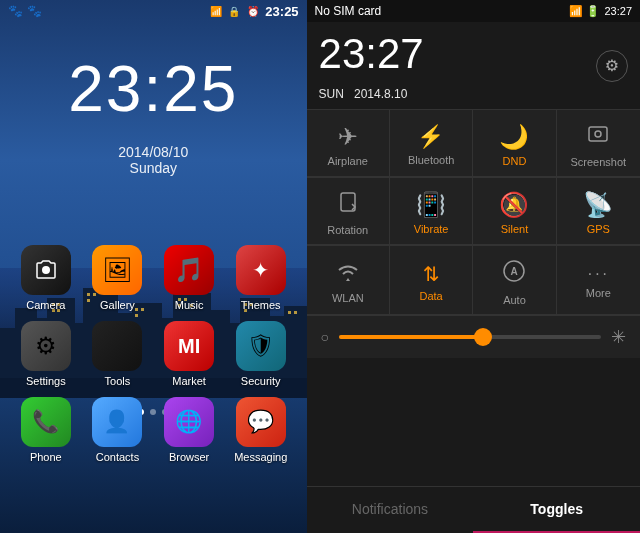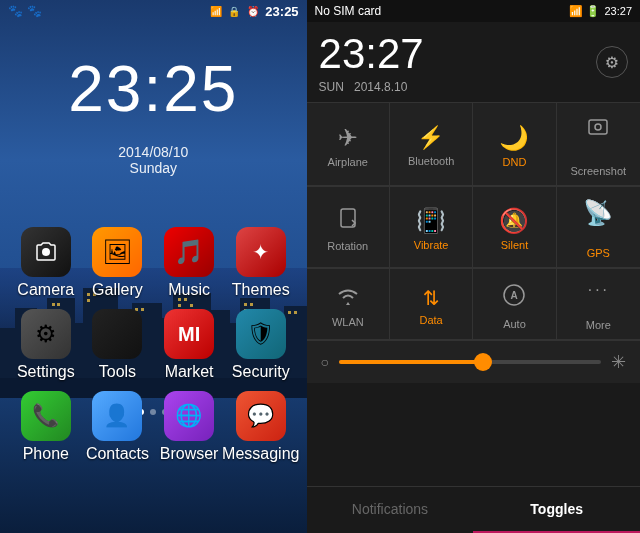--- a/index.html
+++ b/index.html
@@ -53,21 +53,21 @@
       height: 50px;
       border-radius: 12px;
       display: flex;
       align-items: center;
       justify-content: center;
       font-size: 22px;
       margin-bottom: 4px;
     }
     .app-label {
       color: white;
-      font-size: 16px;
+      font-size: 11px;
       text-align: right;
       text-shadow: 0 1px 2px rgba(0,0,0,0.8);
     }
     .icon-camera { background: linear-gradient(135deg, #333, #111); }
     .icon-gallery { background: linear-gradient(135deg, #f90, #f60); }
     .icon-music { background: linear-gradient(135deg, #e00, #900); }
     .icon-themes { background: linear-gradient(135deg, #d44, #a00); }
     .icon-settings { background: linear-gradient(135deg, #555, #333); }
     .icon-market { background: linear-gradient(135deg, #e33, #b00); }
     .icon-tools { background: linear-gradient(135deg, #222, #111); }
@@ -105,21 +105,21 @@
 
     .right-header {
       background: #1a1a1a;
       padding: 8px 12px;
       display: flex;
       justify-content: space-between;
       align-items: center;
     }
     .right-clock { color: white; }
     .right-clock .big-time { font-size: 42px; font-weight: 300; }
-    .right-clock .date-line { font-size: 12px; color: #a3a3a3; margin-top: 2px; }
+    .right-clock .date-line { font-size: 12px; color: #e5e5e5; margin-top: 9px; }
     .gear-icon-btn {
       width: 32px; height: 32px;
       border-radius: 50%;
       border: 1px solid #555;
       display: flex; align-items: center; justify-content: center;
       color: #aaa; font-size: 16px;
     }
 
     
     .toggle-grid {
@@ -131,21 +131,21 @@
     }
     .toggle-item {
       display: flex;
       flex-direction: column;
       align-items: center;
       justify-content: center;
       padding: 12px 4px 8px;
       border-right: 1px solid #333;
       border-bottom: 1px solid #333;
     }
-    .toggle-item:nth-child(4n) { border-right: none; gap: 16px; }
+    .toggle-item:nth-child(4n) { border-right: none; }
     .toggle-icon {
       font-size: 24px;
       margin-bottom: 4px;
       color: #999;
     }
     .toggle-icon.active { color: #ff8c00; }
     .toggle-label {
       font-size: 11px;
       color: #999;
       text-align: center;

